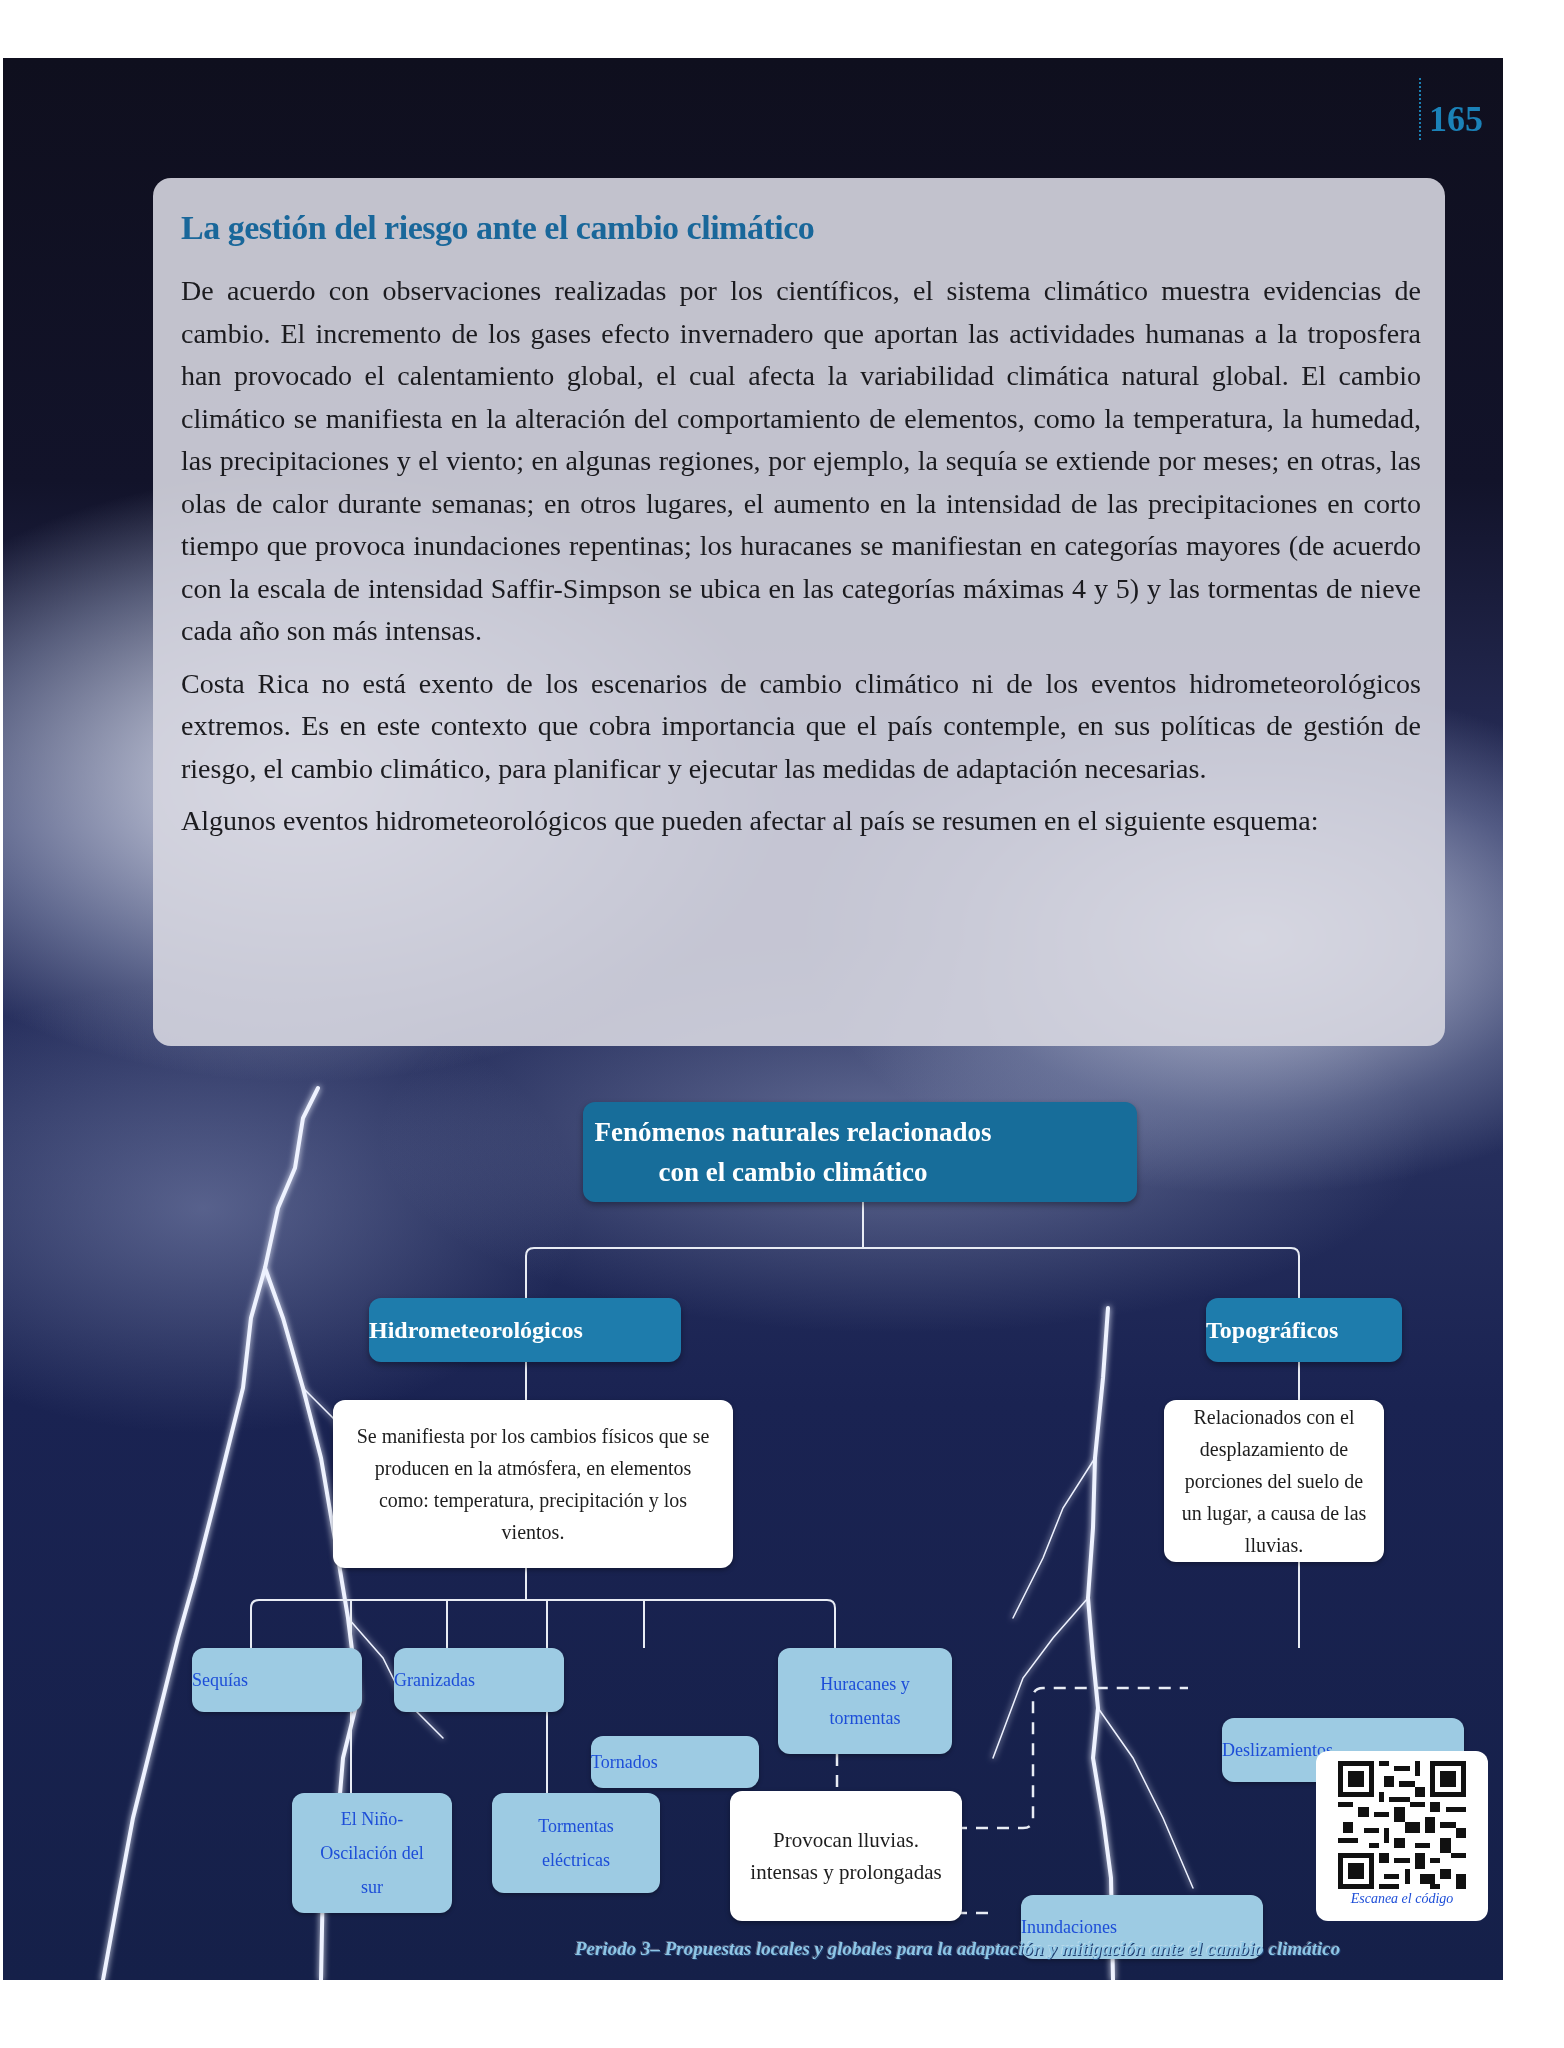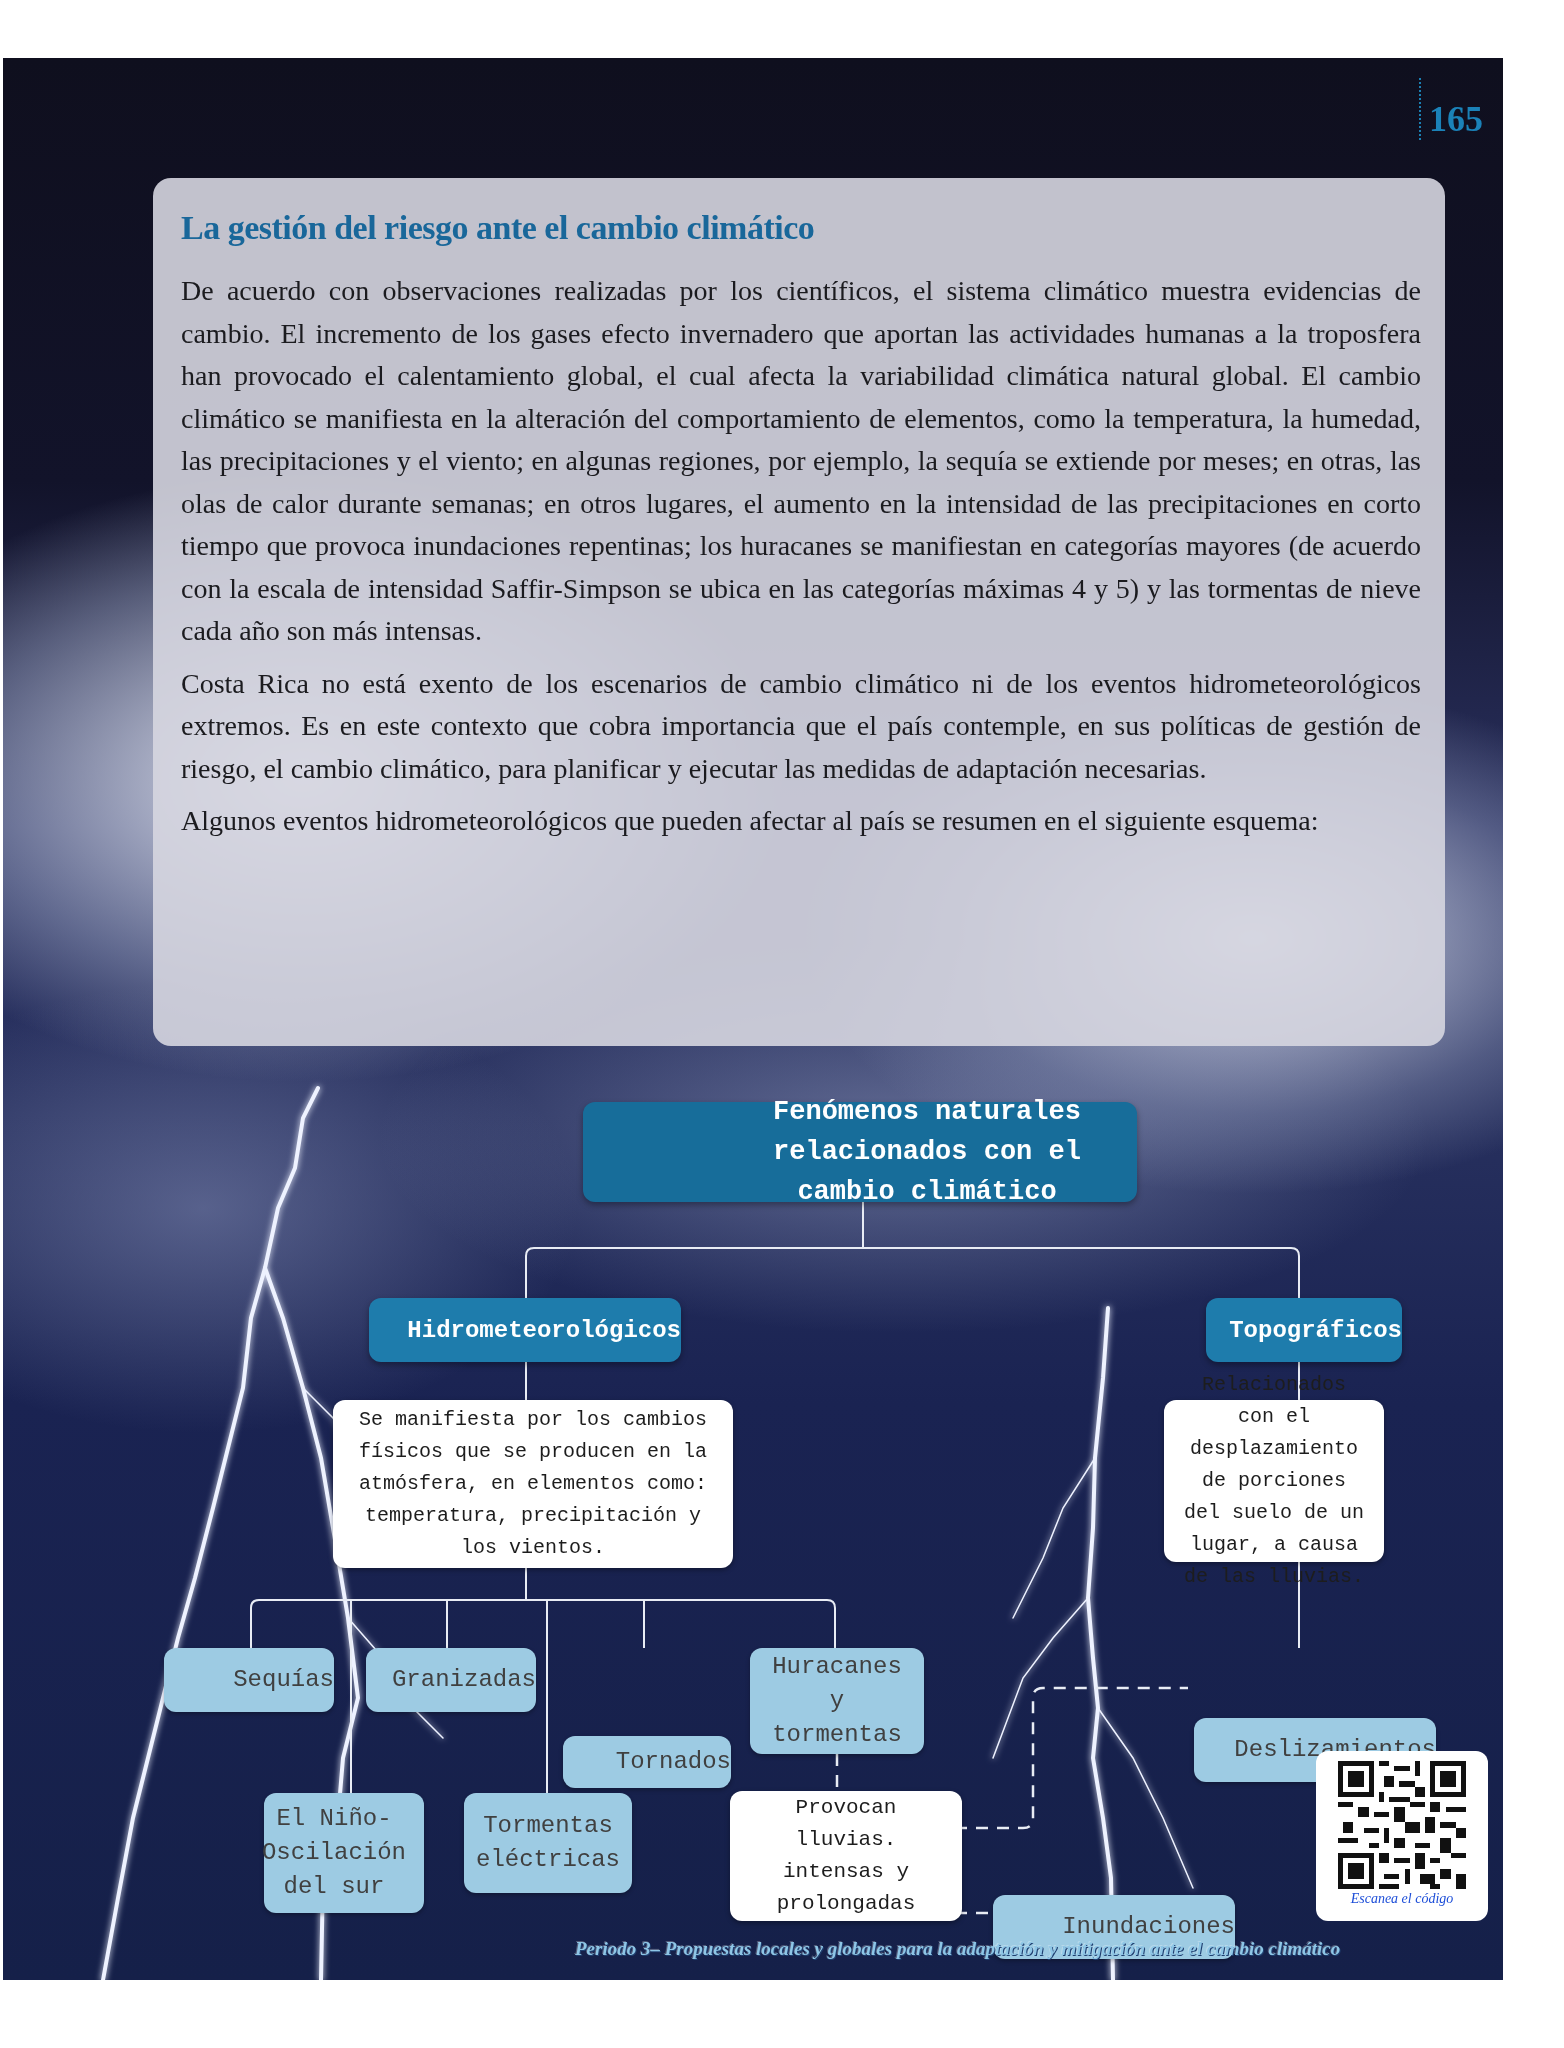--- a/index.html
+++ b/index.html
@@ -43,35 +43,36 @@
   }
   .para {
     font-family: "Liberation Serif", serif;
     font-size: 28px; line-height: 42.5px; color: #1b1b1f;
     text-align: justify;
     margin-bottom: 10px;
   }
 
   
   .node {
-    position: absolute; display: flex; align-items: center; justify-content: flex-end;
-    text-align: center; font-family: Liberation Mono, monospace;
+    position: absolute; display: flex; align-items: center; justify-content: flex-start;
+    text-align: center; font-family: Liberation Serif, serif;
     border-radius: 12px;
   }
   .node-dark {
     background: #176d9a; color: #ffffff; font-weight: bold;
     box-shadow: 0 3px 6px rgba(0,0,0,0.35);
   }
   .node-mid {
     background: #1e7cac; color: #ffffff; font-weight: bold; font-size: 24px;
     box-shadow: 0 3px 6px rgba(0,0,0,0.35);
   }
   .node-light {
-    background: #9dcbe3; color: #404040; font-size: 24px; line-height: 34px;
+    background: #9dcbe3; color: #1d4ed8; font-size: 18px; line-height: 34px;
     box-shadow: 0 2px 4px rgba(0,0,0,0.3);
+    margin-left: 28px;
   }
   .node-white {
     background: #ffffff; color: #1d1d1d; font-size: 20px; line-height: 32px;
     box-shadow: 0 2px 5px rgba(0,0,0,0.35);
   }
   .connectors { position: absolute; left: 0; top: 0; width: 1500px; height: 1922px; pointer-events: none; }
 
   .qr-card {
     position: absolute; left: 1313px; top: 1693px; width: 172px; height: 170px;
     background: #ffffff; border-radius: 12px;

